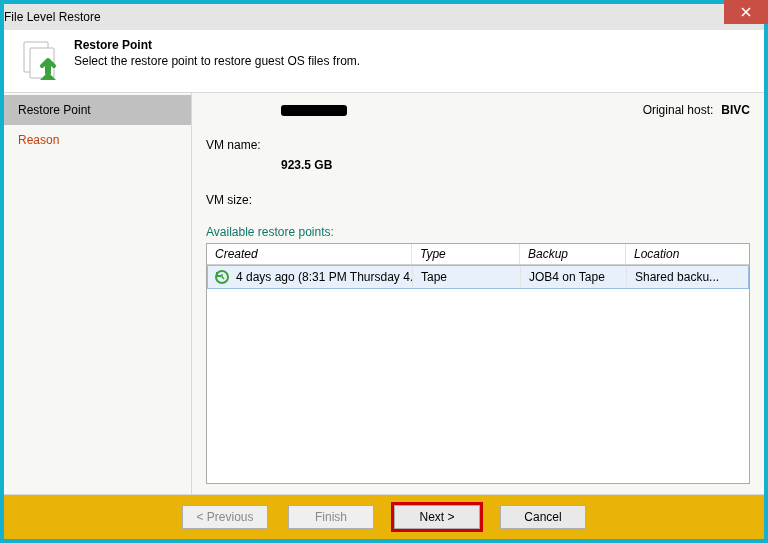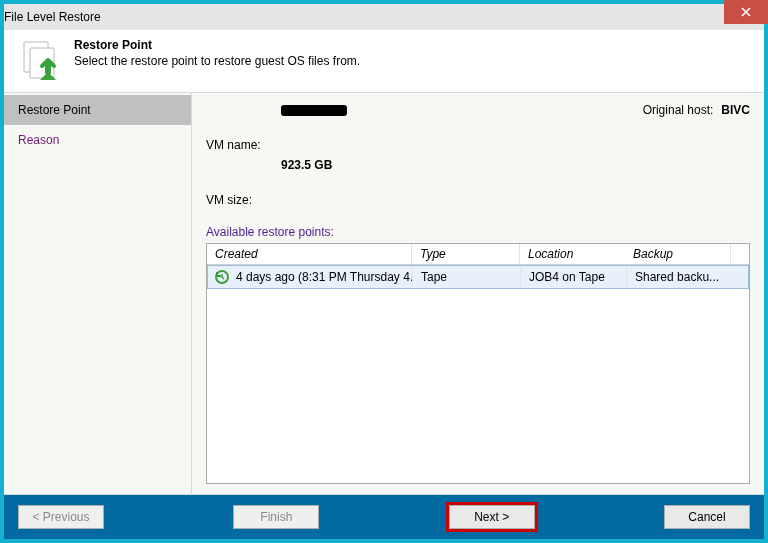--- a/index.html
+++ b/index.html
@@ -66,21 +66,21 @@
     border-bottom: 1px solid #d9d9d6;
   }
   .nav {
     width: 188px;
     background: #f7f7f4;
     border-right: 1px solid #d9d9d6;
     padding-top: 2px;
   }
   .nav .item {
     font-size: 12px;
-    color: #701a75;
+    color: #c2410c;
     padding: 8px 14px;
     cursor: pointer;
   }
   .nav .item.active {
     background: #c0c0c0;
     color: #000;
   }
 
   .content {
     flex: 1;
@@ -107,21 +107,21 @@
     top: 2px;
   }
   .info-row .right {
     margin-left: auto;
     display: flex;
     gap: 8px;
   }
 
   .avail-lbl {
     font-size: 12px;
-    color: #4c1d95;
+    color: #0f766e;
     margin: 12px 0 4px 0;
   }
 
   .grid-wrap {
     flex: 1;
     background: #fff;
     border: 1px solid #aaa;
     display: flex;
     flex-direction: column;
     min-height: 0;
@@ -165,23 +165,23 @@
   .grid-row .rp-icon {
     width: 16px; height: 16px;
     flex: 0 0 16px;
     margin: 0 2px 0 6px;
     display:inline-flex;
   }
   .grid-row .col.c-created { padding-left: 0; display:flex; align-items:center; gap:4px;}
 
   
   .footer {
-    background: #0369a1;
-    display: flex;
-    justify-content: space-between;
+    background: #eab308;
+    display: flex;
+    justify-content: center;
     gap: 20px;
     padding: 10px 14px;
   }
   .btn {
     min-width: 86px;
     height: 24px;
     background: #e9e9e9;
     border: 1px solid #adadad;
     font-size: 12px;
     color: #000;
@@ -253,22 +253,22 @@
         <span class="lbl">VM size:</span>
         <span class="val">923.5 GB</span>
       </div>
 
       <div class="avail-lbl">Available restore points:</div>
 
       <div class="grid-wrap">
         <div class="grid-head">
           <div class="col c-created">Created</div>
           <div class="col c-type">Type</div>
+          <div class="col c-backup">Backup</div>
           <div class="col c-location">Location</div>
-          <div class="col c-backup">Backup</div>
           <div class="spacer"></div>
         </div>
         <div class="grid-body">
           <div class="grid-row selected">
             <div class="col c-created">
               <span class="rp-icon">
                 <svg width="16" height="16" viewBox="0 0 16 16">
                   <circle cx="8" cy="8" r="6" fill="none" stroke="#3ba13b" stroke-width="2"></circle>
                   <path d="M3 3 L3 7 L7 7" fill="none" stroke="#3ba13b" stroke-width="2"></path>
                   <path d="M8 5 L8 8 L10 10" fill="none" stroke="#3ba13b" stroke-width="1.5"></path>

